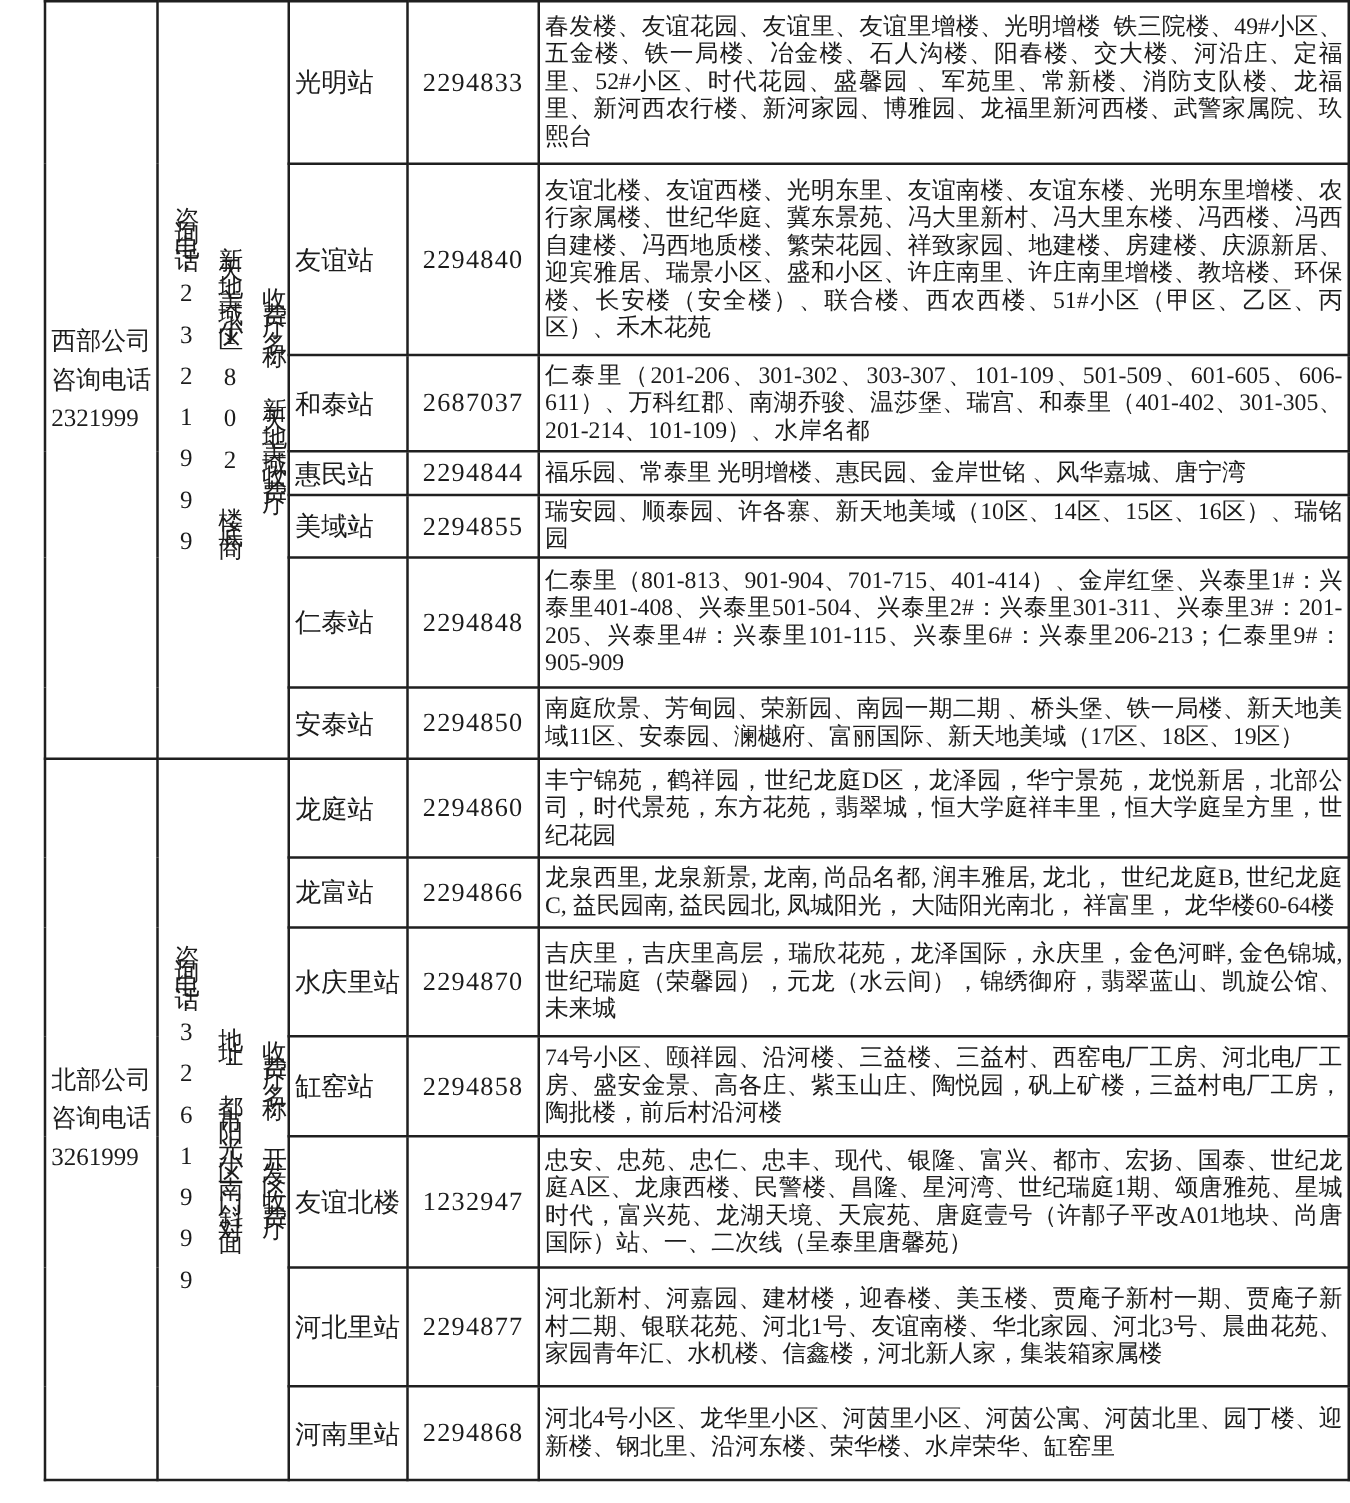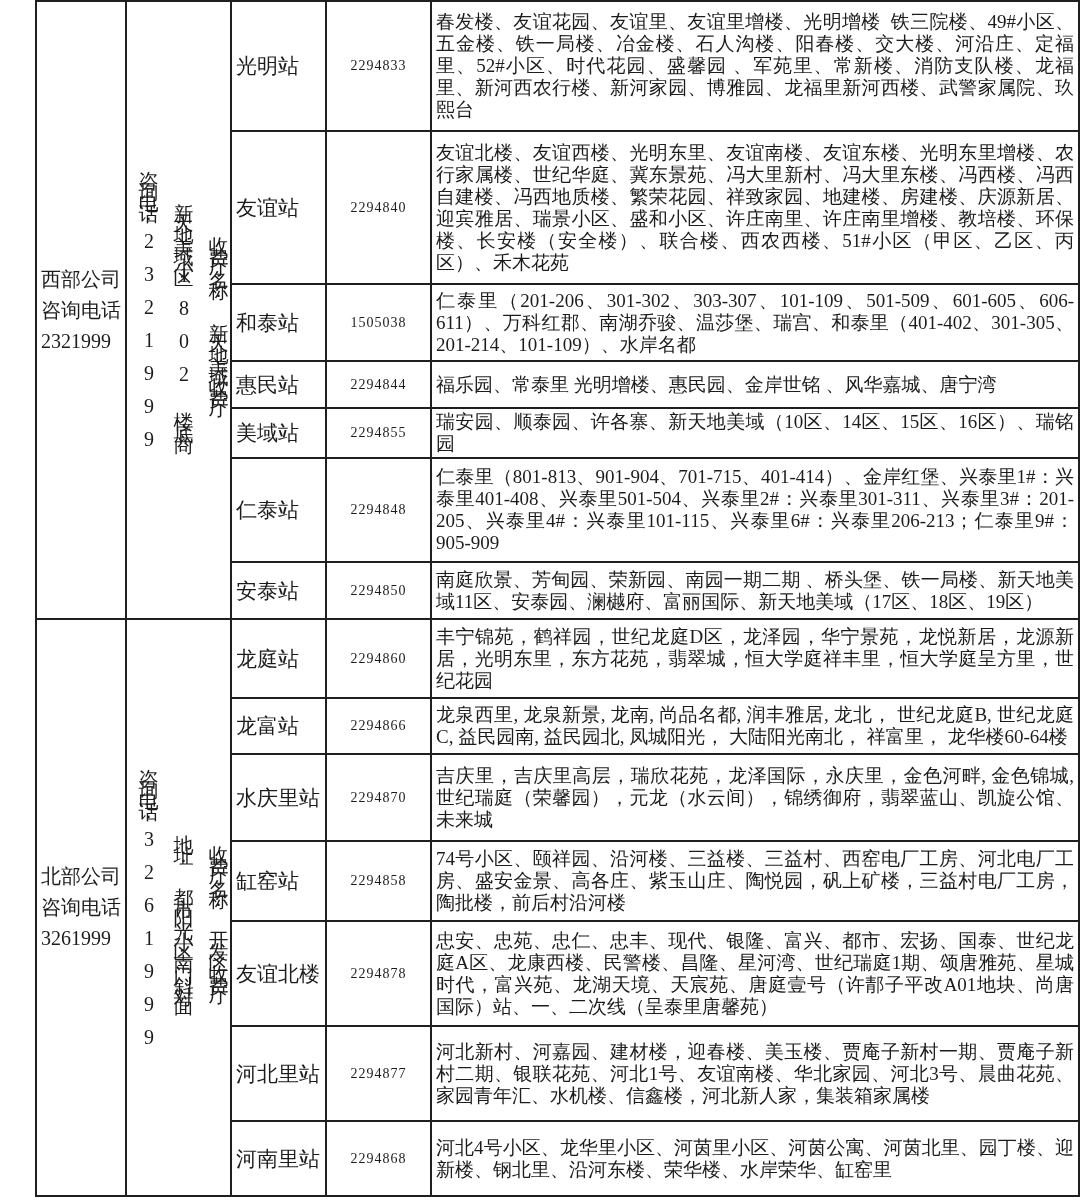--- a/index.html
+++ b/index.html
@@ -40,21 +40,21 @@
     letter-spacing: 11px;
     line-height: 35px;
   }
   .vcol { text-align: center; }
   td.c-station {
     text-align: left;
     font-size: 21px;
   }
   td.c-phone {
     text-align: center;
-    font-size: 14px;
+    font-size: 21px;
     letter-spacing: 1px;
   }
   td.c-cover {
     text-align: justify;
     font-size: 19px;
     line-height: 22px;
     padding: 4px 6px;
     white-space: pre-wrap;
   }
 </style>
@@ -89,24 +89,24 @@
         <td class="c-phone">2294833</td>
         <td class="c-cover">春发楼、友谊花园、友谊里、友谊里增楼、光明增楼  铁三院楼、49#小区、五金楼、铁一局楼、冶金楼、石人沟楼、阳春楼、交大楼、河沿庄、定福里、52#小区、时代花园、盛馨园 、军苑里、常新楼、消防支队楼、龙福里、新河西农行楼、新河家园、博雅园、龙福里新河西楼、武警家属院、玖熙台</td>
       </tr>
       <tr style="height:153px">
         <td class="c-station">友谊站</td>
         <td class="c-phone">2294840</td>
         <td class="c-cover">友谊北楼、友谊西楼、光明东里、友谊南楼、友谊东楼、光明东里增楼、农行家属楼、世纪华庭、冀东景苑、冯大里新村、冯大里东楼、冯西楼、冯西自建楼、冯西地质楼、繁荣花园、祥致家园、地建楼、房建楼、庆源新居、迎宾雅居、瑞景小区、盛和小区、许庄南里、许庄南里增楼、教培楼、环保楼、长安楼（安全楼）、联合楼、西农西楼、51#小区（甲区、乙区、丙区）、禾木花苑</td>
       </tr>
       <tr style="height:77px">
         <td class="c-station">和泰站</td>
-        <td class="c-phone">1505038</td>
+        <td class="c-phone">2687037</td>
         <td class="c-cover">仁泰里（201-206、301-302、303-307、101-109、501-509、601-605、606-611）、万科红郡、南湖乔骏、温莎堡、瑞宫、和泰里（401-402、301-305、201-214、101-109）、水岸名都</td>
       </tr>
-      <tr style="height:47px">
+      <tr style="height:35px">
         <td class="c-station">惠民站</td>
         <td class="c-phone">2294844</td>
         <td class="c-cover">福乐园、常泰里 光明增楼、惠民园、金岸世铭 、风华嘉城、唐宁湾</td>
       </tr>
       <tr style="height:49px">
         <td class="c-station">美域站</td>
         <td class="c-phone">2294855</td>
         <td class="c-cover">瑞安园、顺泰园、许各寨、新天地美域（10区、14区、15区、16区）、瑞铭园</td>
       </tr>
       <tr style="height:104px">
@@ -128,40 +128,40 @@
         </td>
         <td class="c-hall" rowspan="7">
           <div class="vtext">
             <div class="vcol">收费厅名称：开发区收费厅</div>
             <div class="vcol">地址：都市阳光小区南门斜对面</div>
             <div class="vcol">咨询电话：3261999</div>
           </div>
         </td>
         <td class="c-station">龙庭站</td>
         <td class="c-phone">2294860</td>
-        <td class="c-cover">丰宁锦苑，鹤祥园，世纪龙庭D区，龙泽园，华宁景苑，龙悦新居，龙源新居，光明东里，东方花苑，翡翠城，恒大学庭祥丰里，恒大学庭呈方里，世纪花园</td>
+        <td class="c-cover">丰宁锦苑，鹤祥园，世纪龙庭D区，龙泽园，华宁景苑，龙悦新居，北部公司，时代景苑，东方花苑，翡翠城，恒大学庭祥丰里，恒大学庭呈方里，世纪花园</td>
       </tr>
       <tr style="height:56px">
         <td class="c-station">龙富站</td>
         <td class="c-phone">2294866</td>
         <td class="c-cover">龙泉西里, 龙泉新景, 龙南, 尚品名都, 润丰雅居, 龙北， 世纪龙庭B, 世纪龙庭C, 益民园南, 益民园北, 凤城阳光， 大陆阳光南北， 祥富里， 龙华楼60-64楼</td>
       </tr>
       <tr style="height:87px">
         <td class="c-station">水庆里站</td>
         <td class="c-phone">2294870</td>
         <td class="c-cover">吉庆里，吉庆里高层，瑞欣花苑，龙泽国际，永庆里，金色河畔, 金色锦城, 世纪瑞庭（荣馨园），元龙（水云间），锦绣御府，翡翠蓝山、凯旋公馆、未来城</td>
       </tr>
       <tr style="height:80px">
         <td class="c-station">缸窑站</td>
         <td class="c-phone">2294858</td>
         <td class="c-cover">74号小区、颐祥园、沿河楼、三益楼、三益村、西窑电厂工房、河北电厂工房、盛安金景、高各庄、紫玉山庄、陶悦园，矾上矿楼，三益村电厂工房，陶批楼，前后村沿河楼</td>
       </tr>
       <tr style="height:105px">
         <td class="c-station">友谊北楼</td>
-        <td class="c-phone">2294878</td>
+        <td class="c-phone">1232947</td>
         <td class="c-cover">忠安、忠苑、忠仁、忠丰、现代、银隆、富兴、都市、宏扬、国泰、世纪龙庭A区、龙康西楼、民警楼、昌隆、星河湾、世纪瑞庭1期、颂唐雅苑、星城时代，富兴苑、龙湖天境、天宸苑、唐庭壹号（许郬子平改A01地块、尚唐国际）站、一、二次线（呈泰里唐馨苑）</td>
       </tr>
       <tr style="height:95px">
         <td class="c-station">河北里站</td>
         <td class="c-phone">2294877</td>
         <td class="c-cover">河北新村、河嘉园、建材楼，迎春楼、美玉楼、贾庵子新村一期、贾庵子新村二期、银联花苑、河北1号、友谊南楼、华北家园、河北3号、晨曲花苑、家园青年汇、水机楼、信鑫楼，河北新人家，集装箱家属楼</td>
       </tr>
       <tr style="height:75px">
         <td class="c-station">河南里站</td>
         <td class="c-phone">2294868</td>

